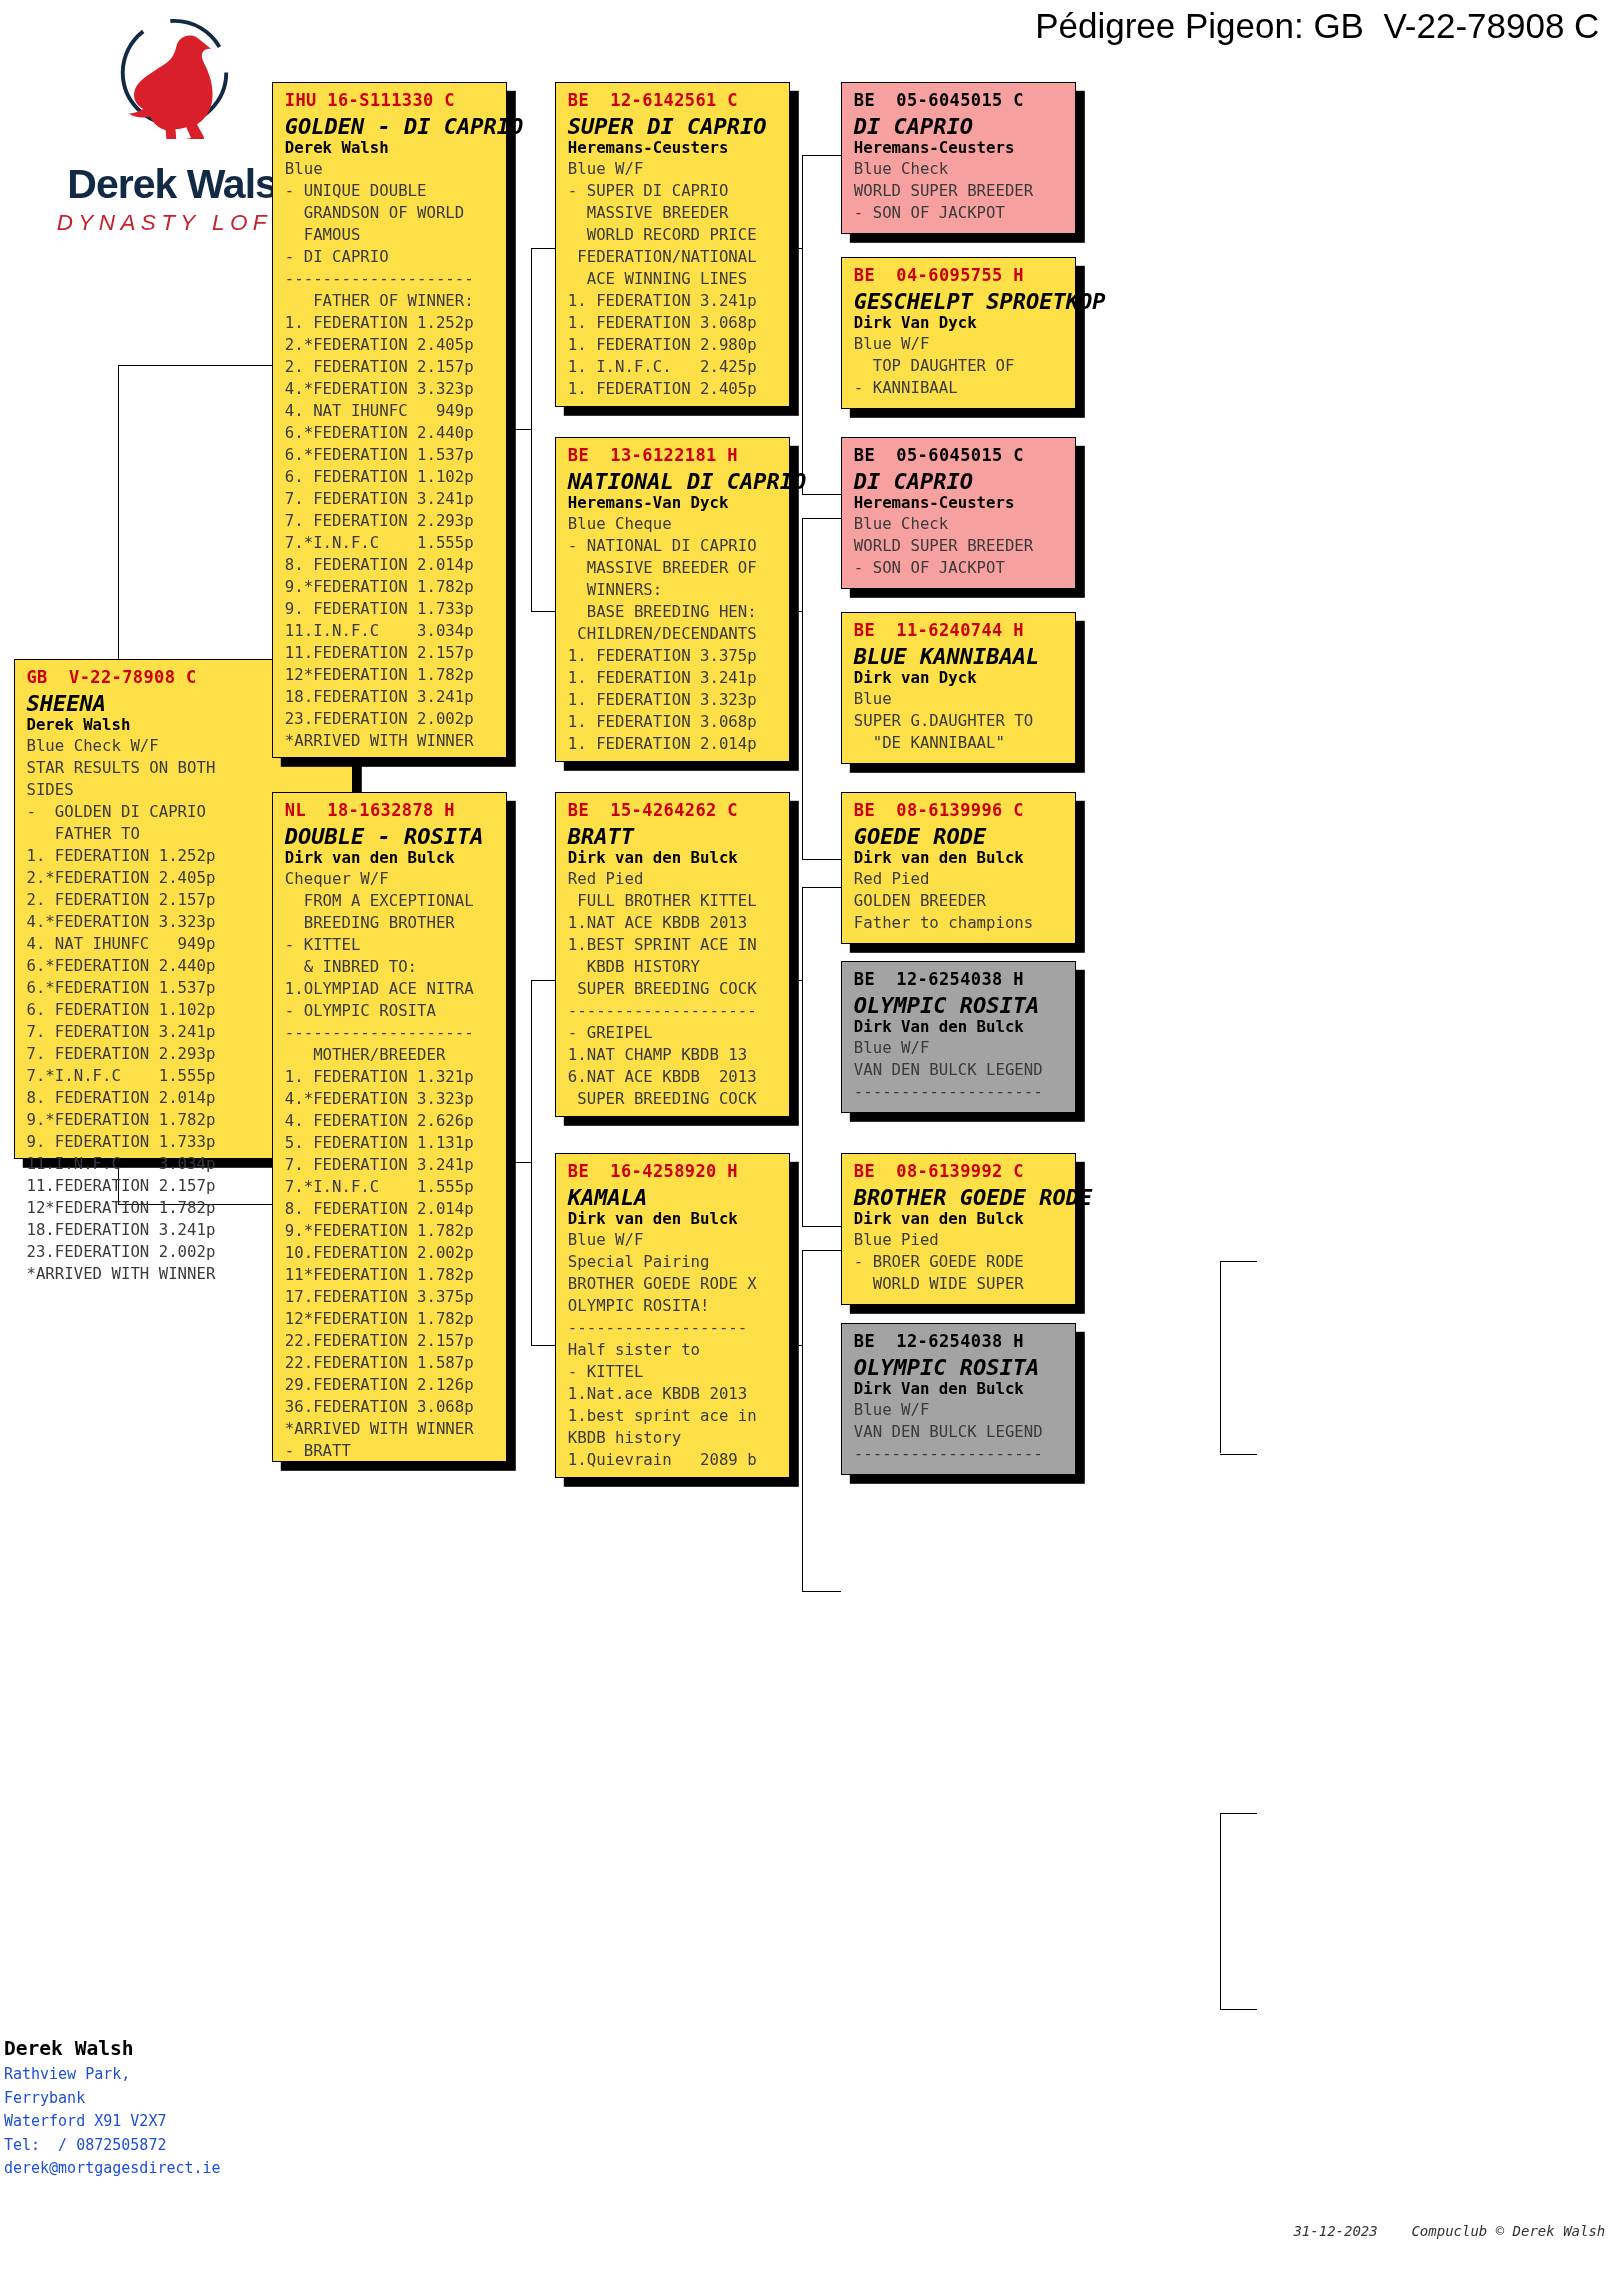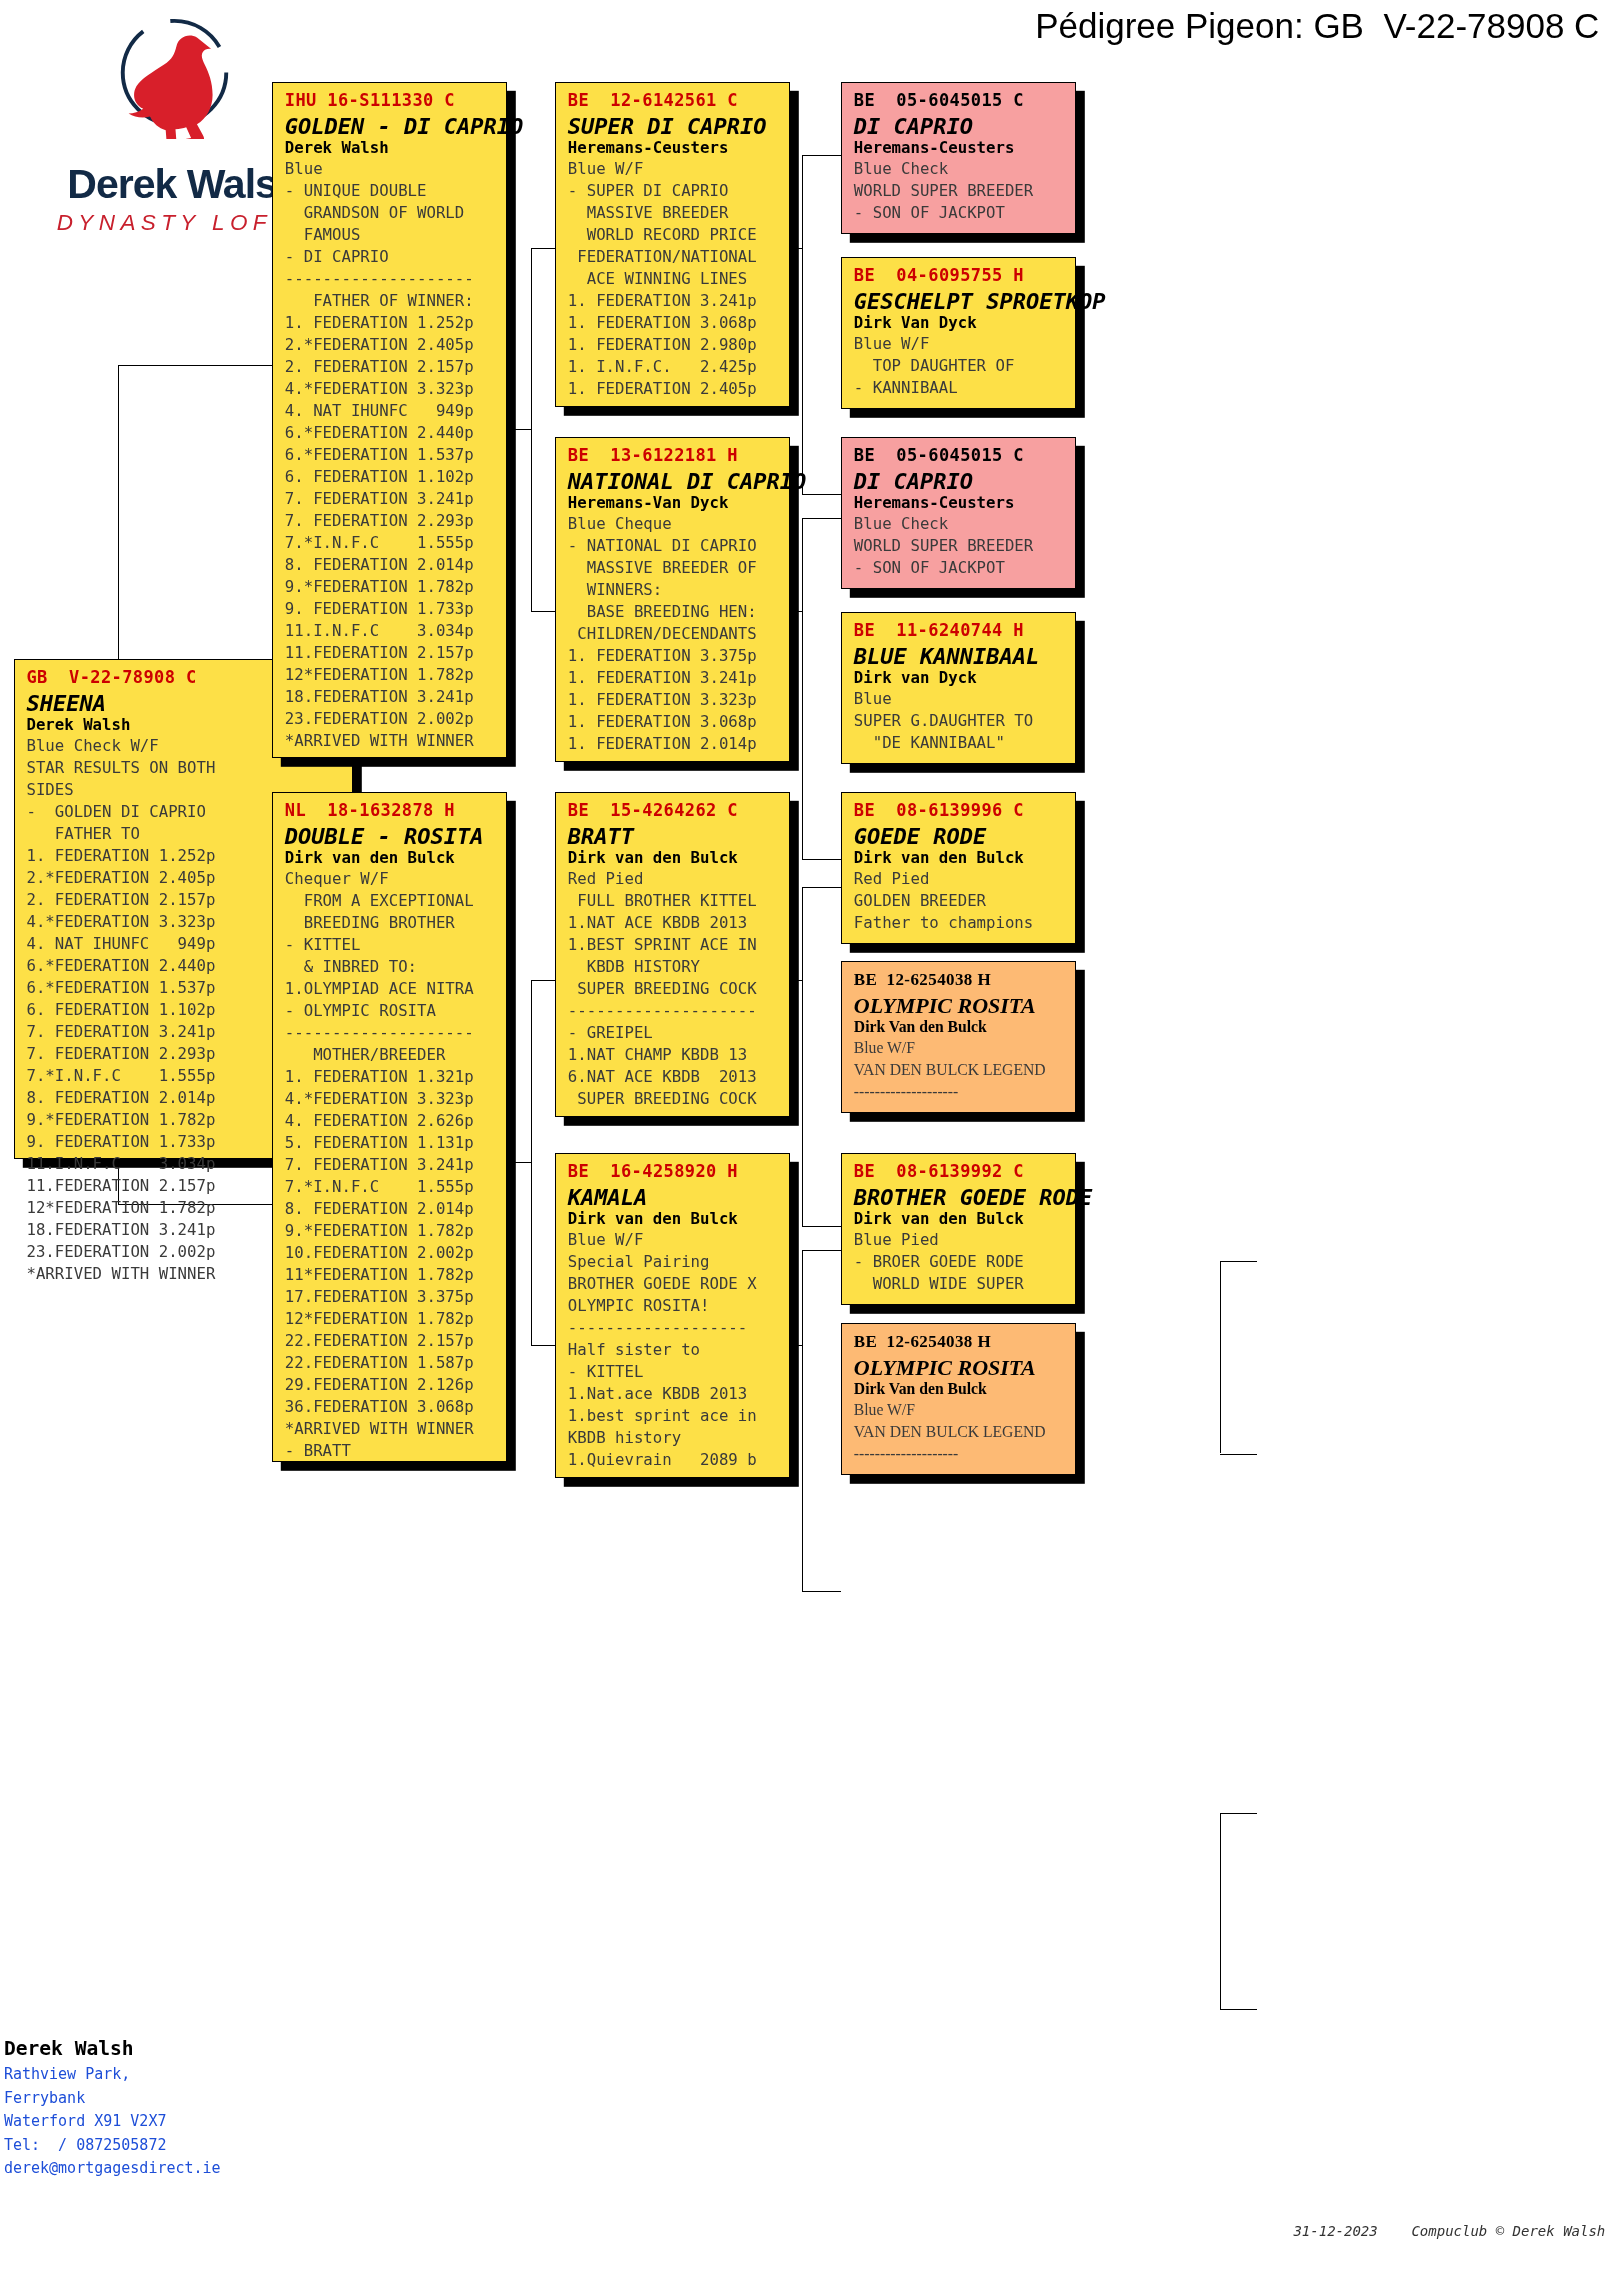--- a/index.html
+++ b/index.html
@@ -17,21 +17,21 @@
        font-family:"Liberation Sans",sans-serif;font-weight:bold;font-size:41px;color:#122a46;
        letter-spacing:-1px;}
   .logo-sub{position:absolute;left:0px;top:196px;width:333px;text-align:center;
        font-family:"Liberation Sans",sans-serif;font-size:22.5px;color:#c8202d;
        letter-spacing:5.4px;font-style:italic;}
 
   
   .box{position:absolute;background:#fde047;border:1px solid #000;box-shadow:8.8px 8.8px 0 #000;
        box-sizing:border-box;padding:7.8px 9.8px 7.8px 11.8px;}
   .box.pink{background:#f7a0a0;}
-  .box.yellow{background:#fdba74;font-family:Liberation Serif, serif;}
+  .box.yellow{background:#a3a3a3;}
   .ring{font-size:17px;font-weight:bold;color:#cc0000;white-space:pre;line-height:19.6px;
         letter-spacing:0.4px;margin-bottom:6.9px;}
   .box.pink .ring{color:#000;}
   .box.yellow .ring{color:#000;}
   .nick{font-size:22px;font-weight:bold;font-style:italic;color:#000;white-space:pre;line-height:20.6px;}
   .owner{font-size:15.7px;font-weight:bold;color:#000;white-space:pre;line-height:20.6px;}
   .lines{font-size:15.7px;color:#3a3a3a;white-space:pre;line-height:22px;}
 
   
   .ln{position:absolute;background:#000;}

